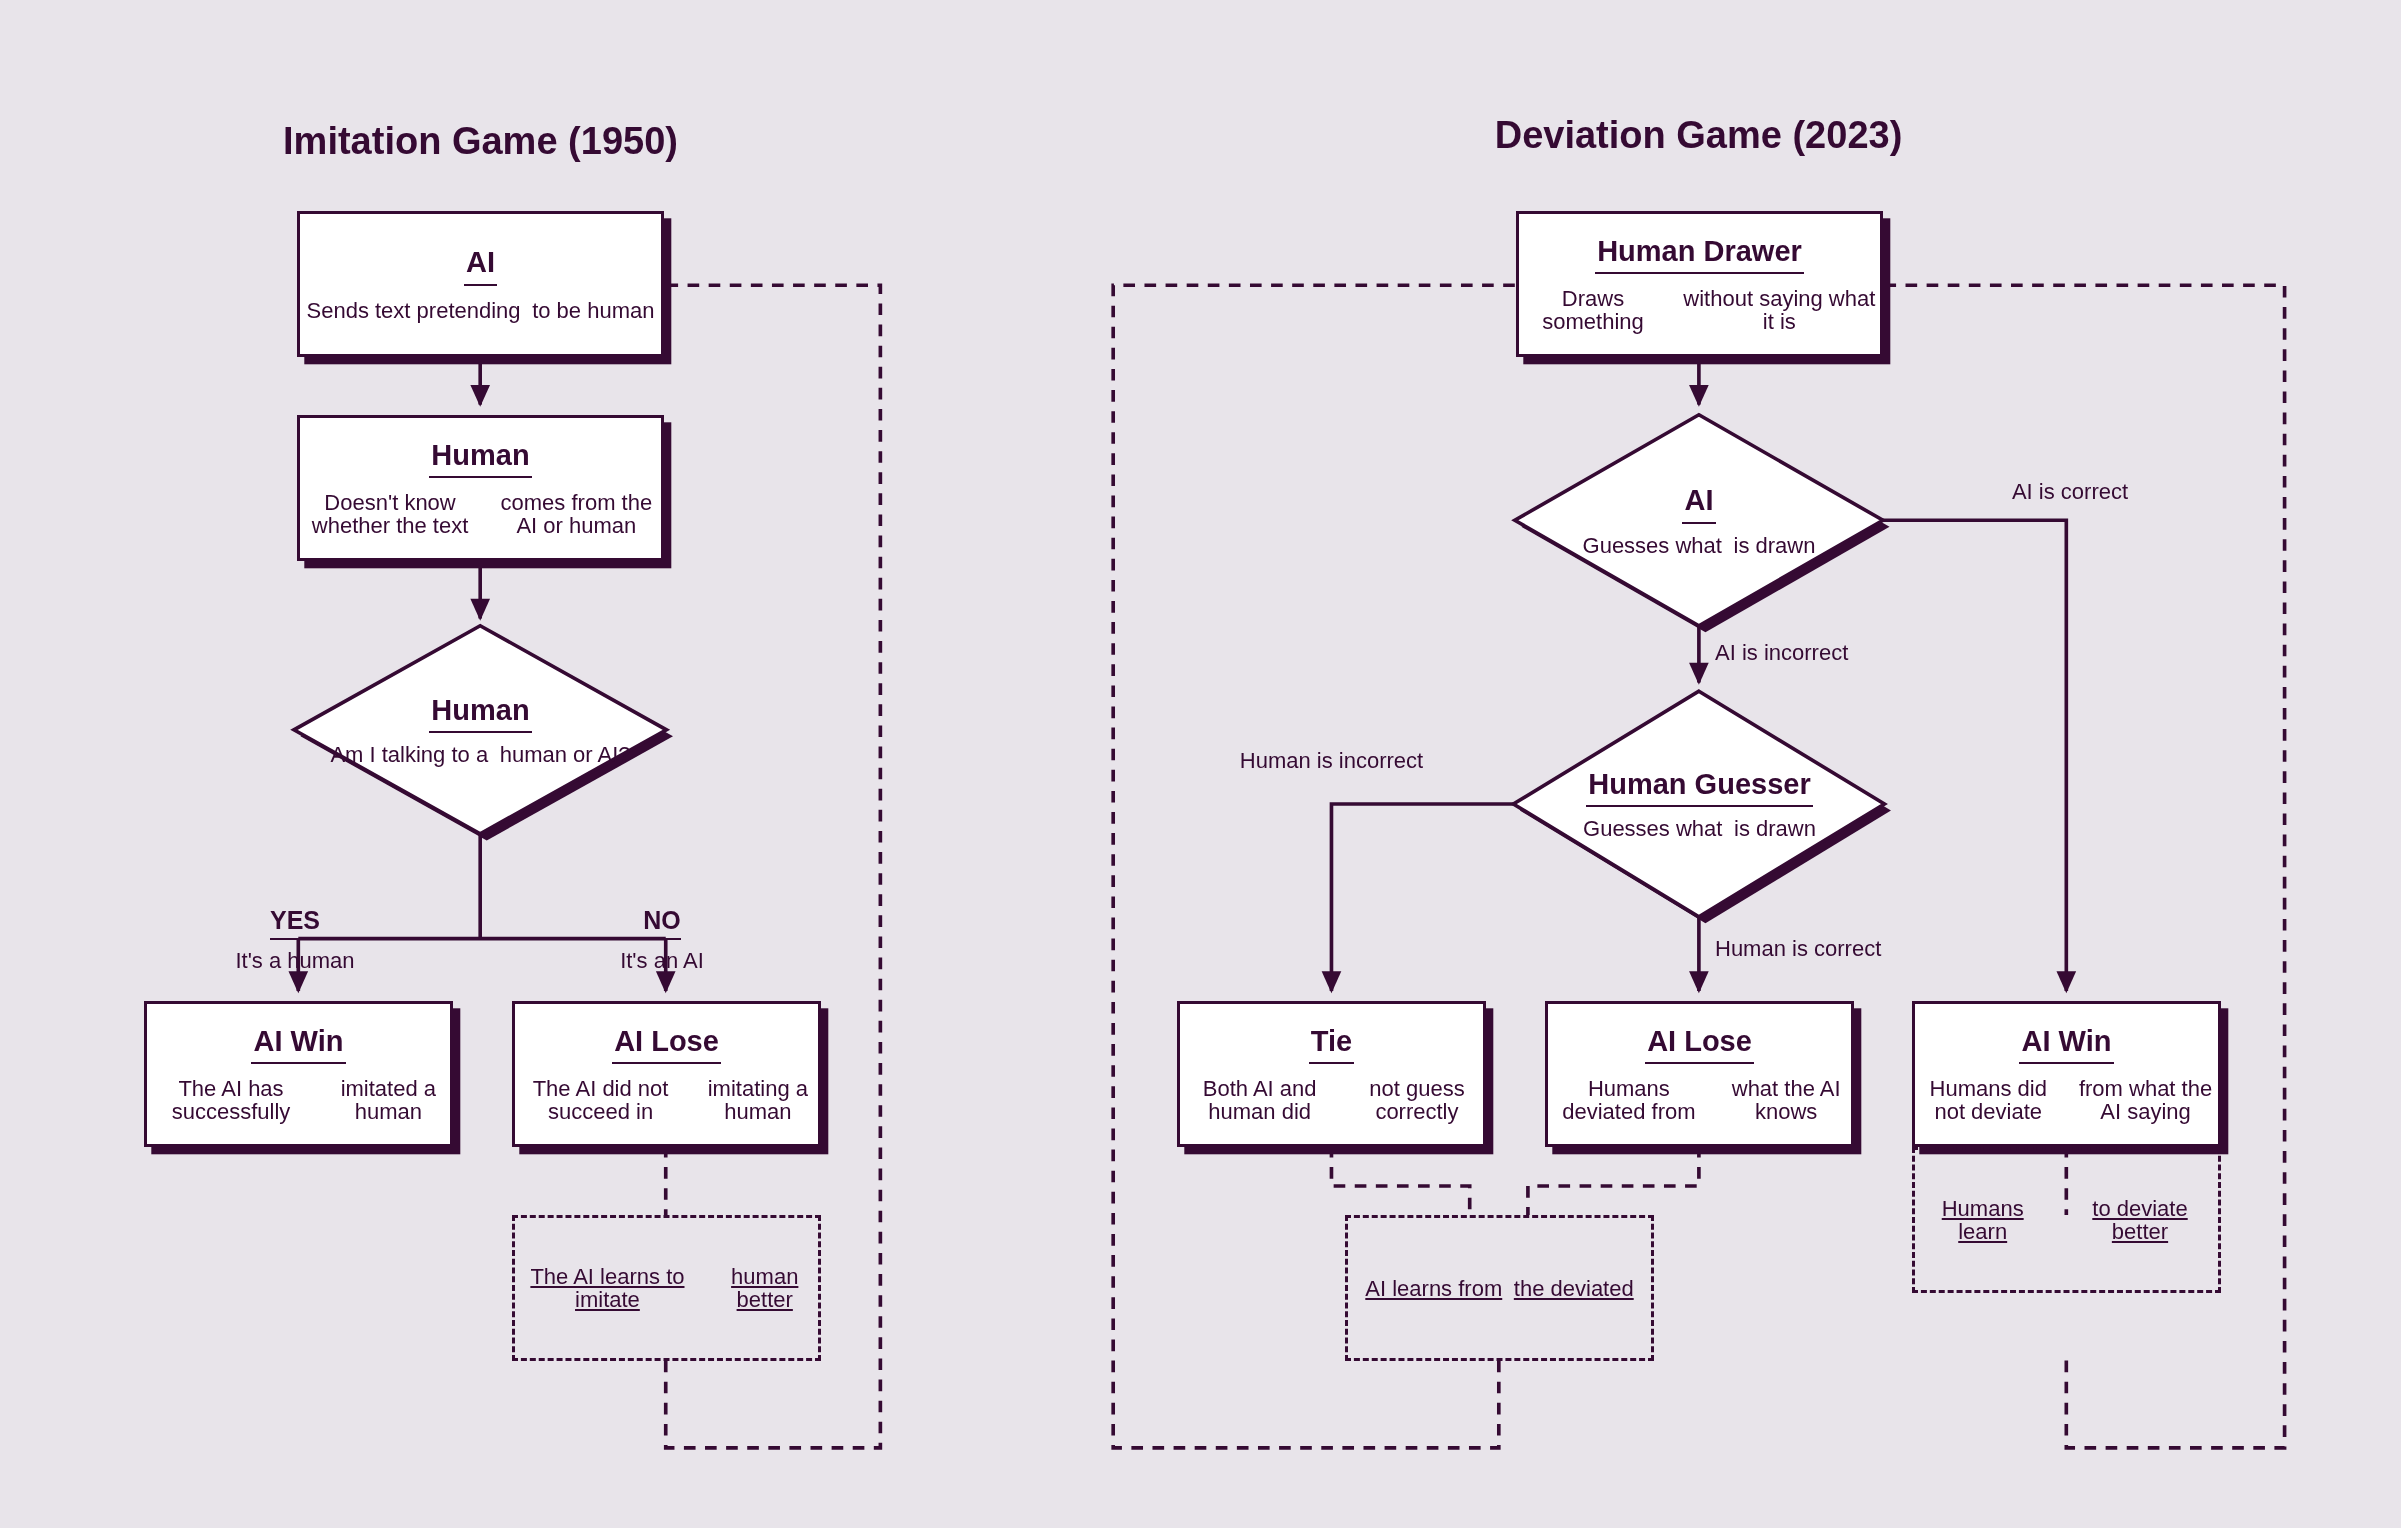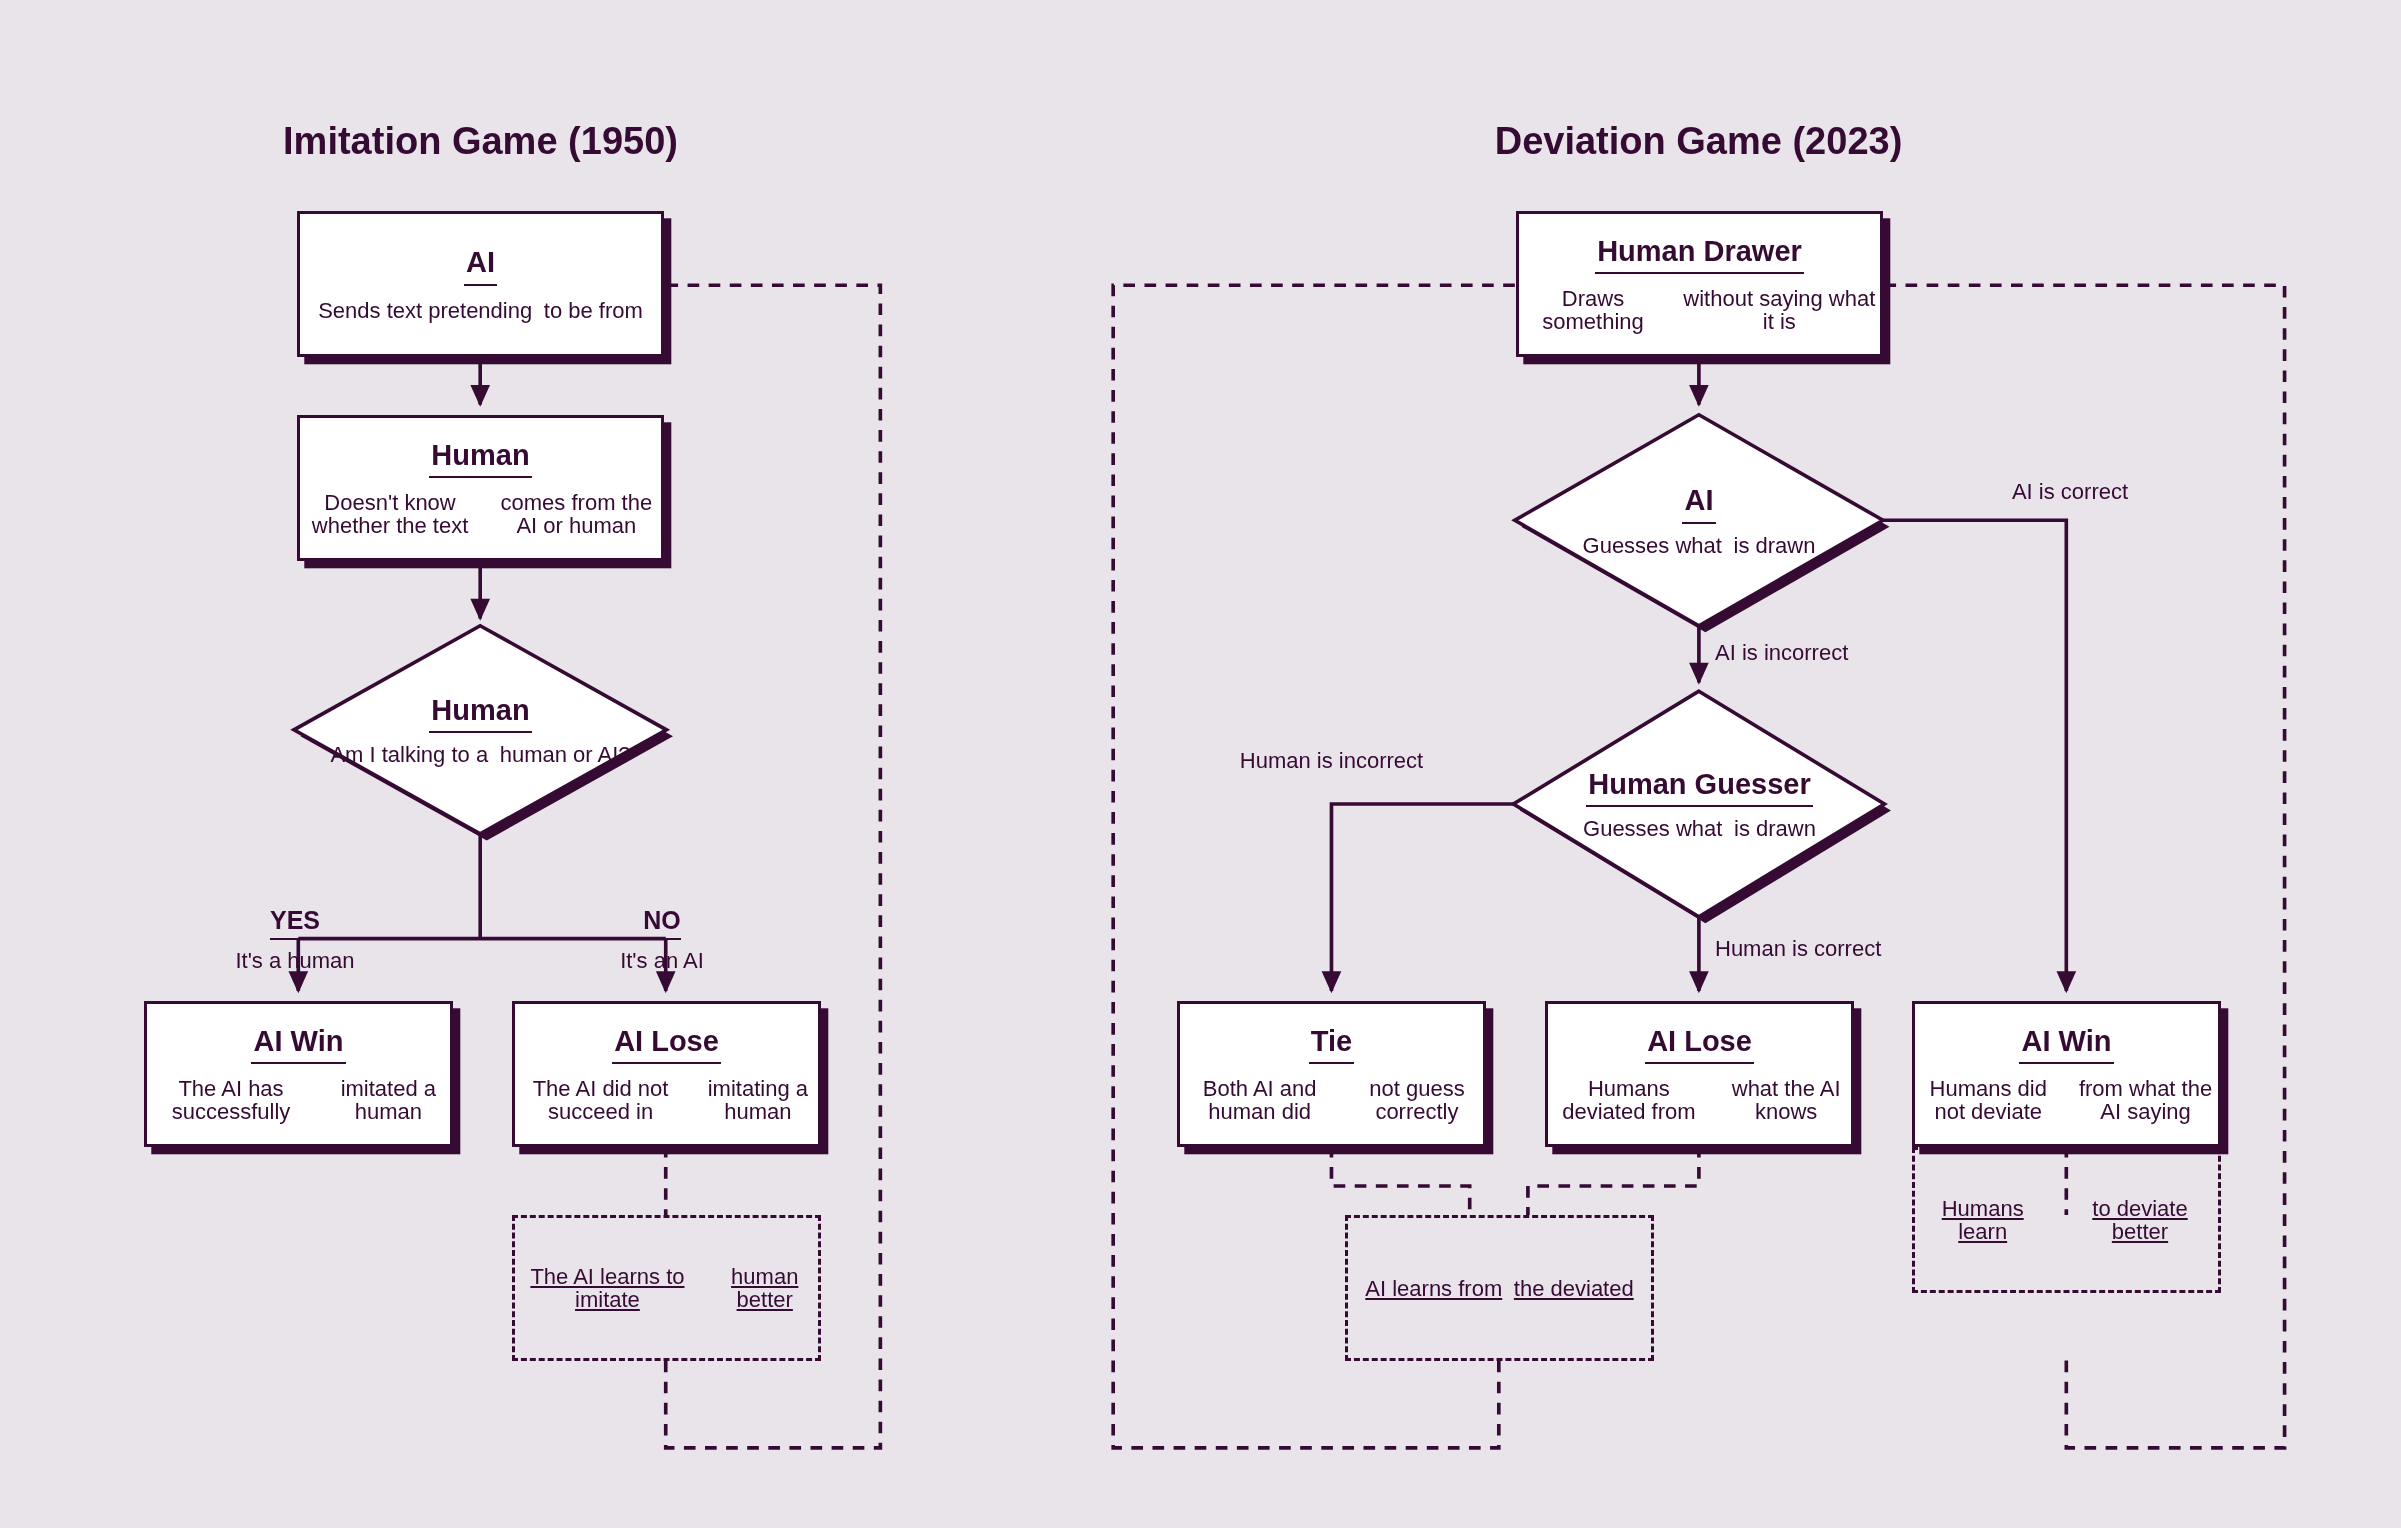--- a/index.html
+++ b/index.html
@@ -95,27 +95,27 @@
       <polygon class="diamond-shadow" points="2344,579 2597,724 2344,869 2091,724"></polygon>
       <polygon class="diamond-main" points="2335,570 2588,715 2335,860 2082,715"></polygon>
     </g>
     <g>
       <polygon class="diamond-shadow" points="2344,959 2599,1114 2344,1269 2089,1114"></polygon>
       <polygon class="diamond-main" points="2335,950 2590,1105 2335,1260 2080,1105"></polygon>
     </g>
   </svg>
 
   <div class="title" style="left:226px;top:118px;width:509px;">Imitation Game (1950)</div>
-  <div class="title" style="left:1444px;top:118px;width:509px;">Deviation Game (2023)</div>
+  <div class="title" style="left:1444px;top:112px;width:509px;">Deviation Game (2023)</div>
 
   <div class="node" style="left:297px;top:211px;width:367px;height:146px;">
     <div class="heading">AI</div>
     <div class="body">
       <div class="body-line">Sends text pretending</div>
-      <div class="body-line">to be from</div>
+      <div class="body-line">to be human</div>
     </div>
   </div>
 
   <div class="node" style="left:297px;top:415px;width:367px;height:146px;">
     <div class="heading">Human</div>
     <div class="body">
       <div class="body-line">Doesn't know whether the text</div>
       <div class="body-line">comes from the AI or human</div>
     </div>
   </div>

